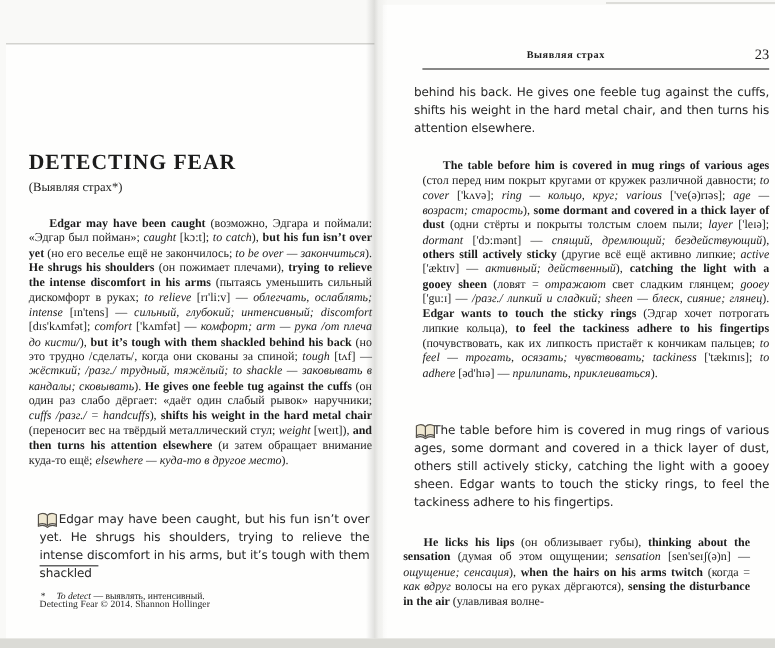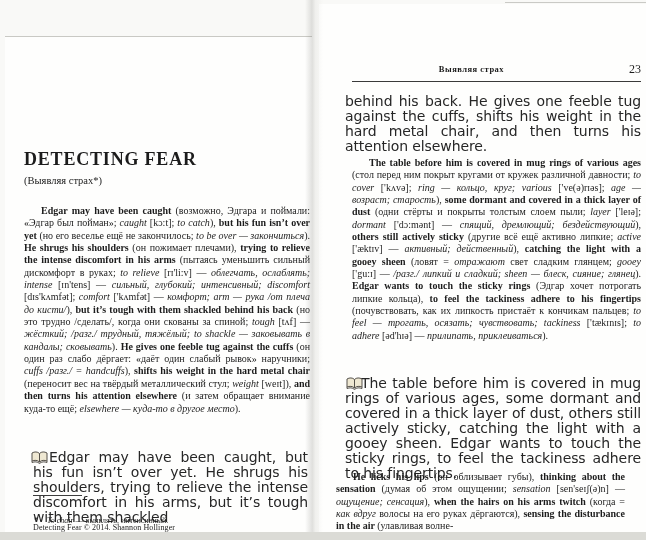--- a/index.html
+++ b/index.html
@@ -13,30 +13,30 @@
                 border-top:1px solid #c9c9c4; border-left:1px solid #ececе8; }
   .page-right { left:319px; top:4px; width:327px; height:528px; }
   .gutter-shadow {
     position:absolute; left:305px; top:0; width:18px; height:532px;
     background:linear-gradient(to right, rgba(0,0,0,0) 0%, rgba(110,110,104,0.20) 38%,
                rgba(160,160,154,0.10) 58%, rgba(0,0,0,0) 100%);
   }
   .bottom-edge { position:absolute; left:0; top:532px; width:646px; height:8px; background:#dbdbd6; }
   .top-right-edge { position:absolute; left:505px; top:2px; width:141px; height:1px; background:#cacac6; }
 
-  .abs { position:absolute;margin-top:24px; }
+  .abs { position:absolute; }
 
   
   .chapter-title { left:19px; top:88px; width:286px; text-align:left;
                    font-weight:bold; font-size:18px; letter-spacing:.8px; }
   .chapter-subtitle { left:19px; top:114px; width:286px; text-align:left; font-size:10.5px; }
   .vocab { font-size:10px; line-height:12.35px; text-align:justify; text-indent:17px; }
   .vocab-left { left:19px; top:144px; width:286px; }
 
-  .adapted { font-family:"DejaVu Sans", sans-serif; font-size:14px; line-height:15px;
+  .adapted { font-family:"DejaVu Sans", sans-serif; font-size:10px; line-height:15px;
              letter-spacing:-0.1px; text-align:justify; text-indent:16px; color:#262626; }
   .adapted-left { left:28px; top:389px; width:275px; }
   .book-icon { position:absolute; width:17px; height:13px; }
   .book-icon-left { left:-18px; top:1px; }
   .book-icon-right { left:-15px; top:1px; }
 
   .footnote-sep { left:28px; top:434px; width:49px; height:1px; background:#3c3c3c; }
   .copyright { left:28px; top:462px; width:275px; font-size:8px; letter-spacing:.1px; }
   .footnote { left:28px; top:455px; width:275px; font-size:8px; padding-left:14px; }
   .footnote .marker { position:absolute; left:1px; top:0; }
@@ -76,21 +76,21 @@
           <path d="M2,20 L2,23 C7,21 13,21 17,25 C21,21 27,21 32,23 L32,20" fill="none" stroke="#55514a" stroke-width="2"></path>
         </svg>
       </span>
       <span>Edgar may have been caught, but his fun isn’t over yet. He shrugs his shoulders, trying to relieve the intense discomfort in his arms, but it’s tough with them shackled</span>
     </div>
 
     <div class="abs footnote-sep"></div>
     <div class="abs copyright">Detecting Fear © 2014. Shannon Hollinger</div>
     <div class="abs footnote">
       <span class="marker">*</span>
-      <span><span class="seg-i">To chair</span><span class="seg-n"> — выявлять, интенсивный.</span></span>
+      <span><span class="seg-i">To detect</span><span class="seg-n"> — выявлять, интенсивный.</span></span>
     </div>
   </div>
 
   <div class="page page-right">
     <div class="abs running-head">
       <span class="head-title">Выявляя страх</span>
       <span class="page-number">23</span>
     </div>
     <div class="abs header-rule"></div>
 

